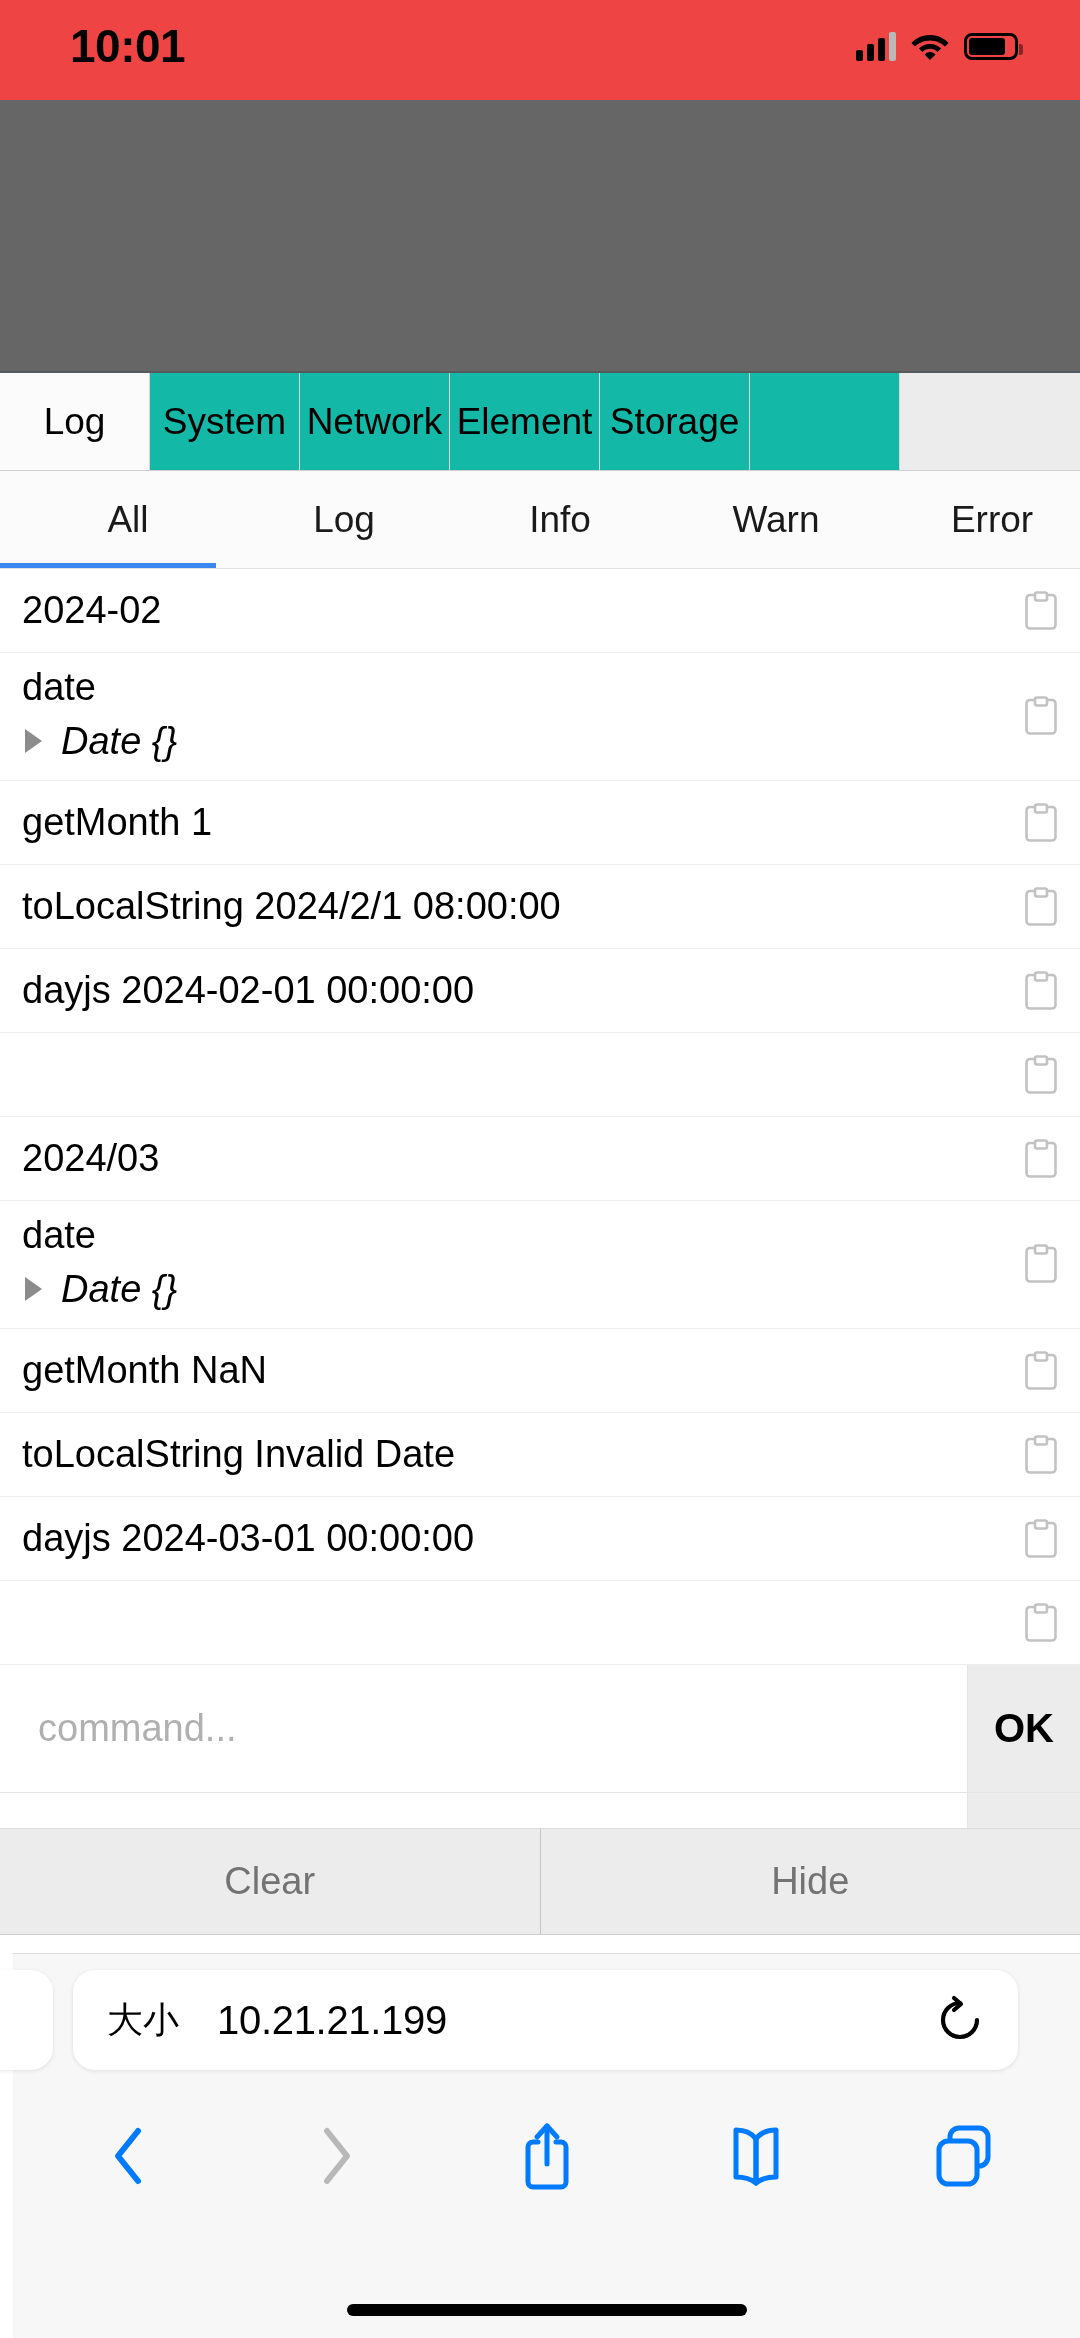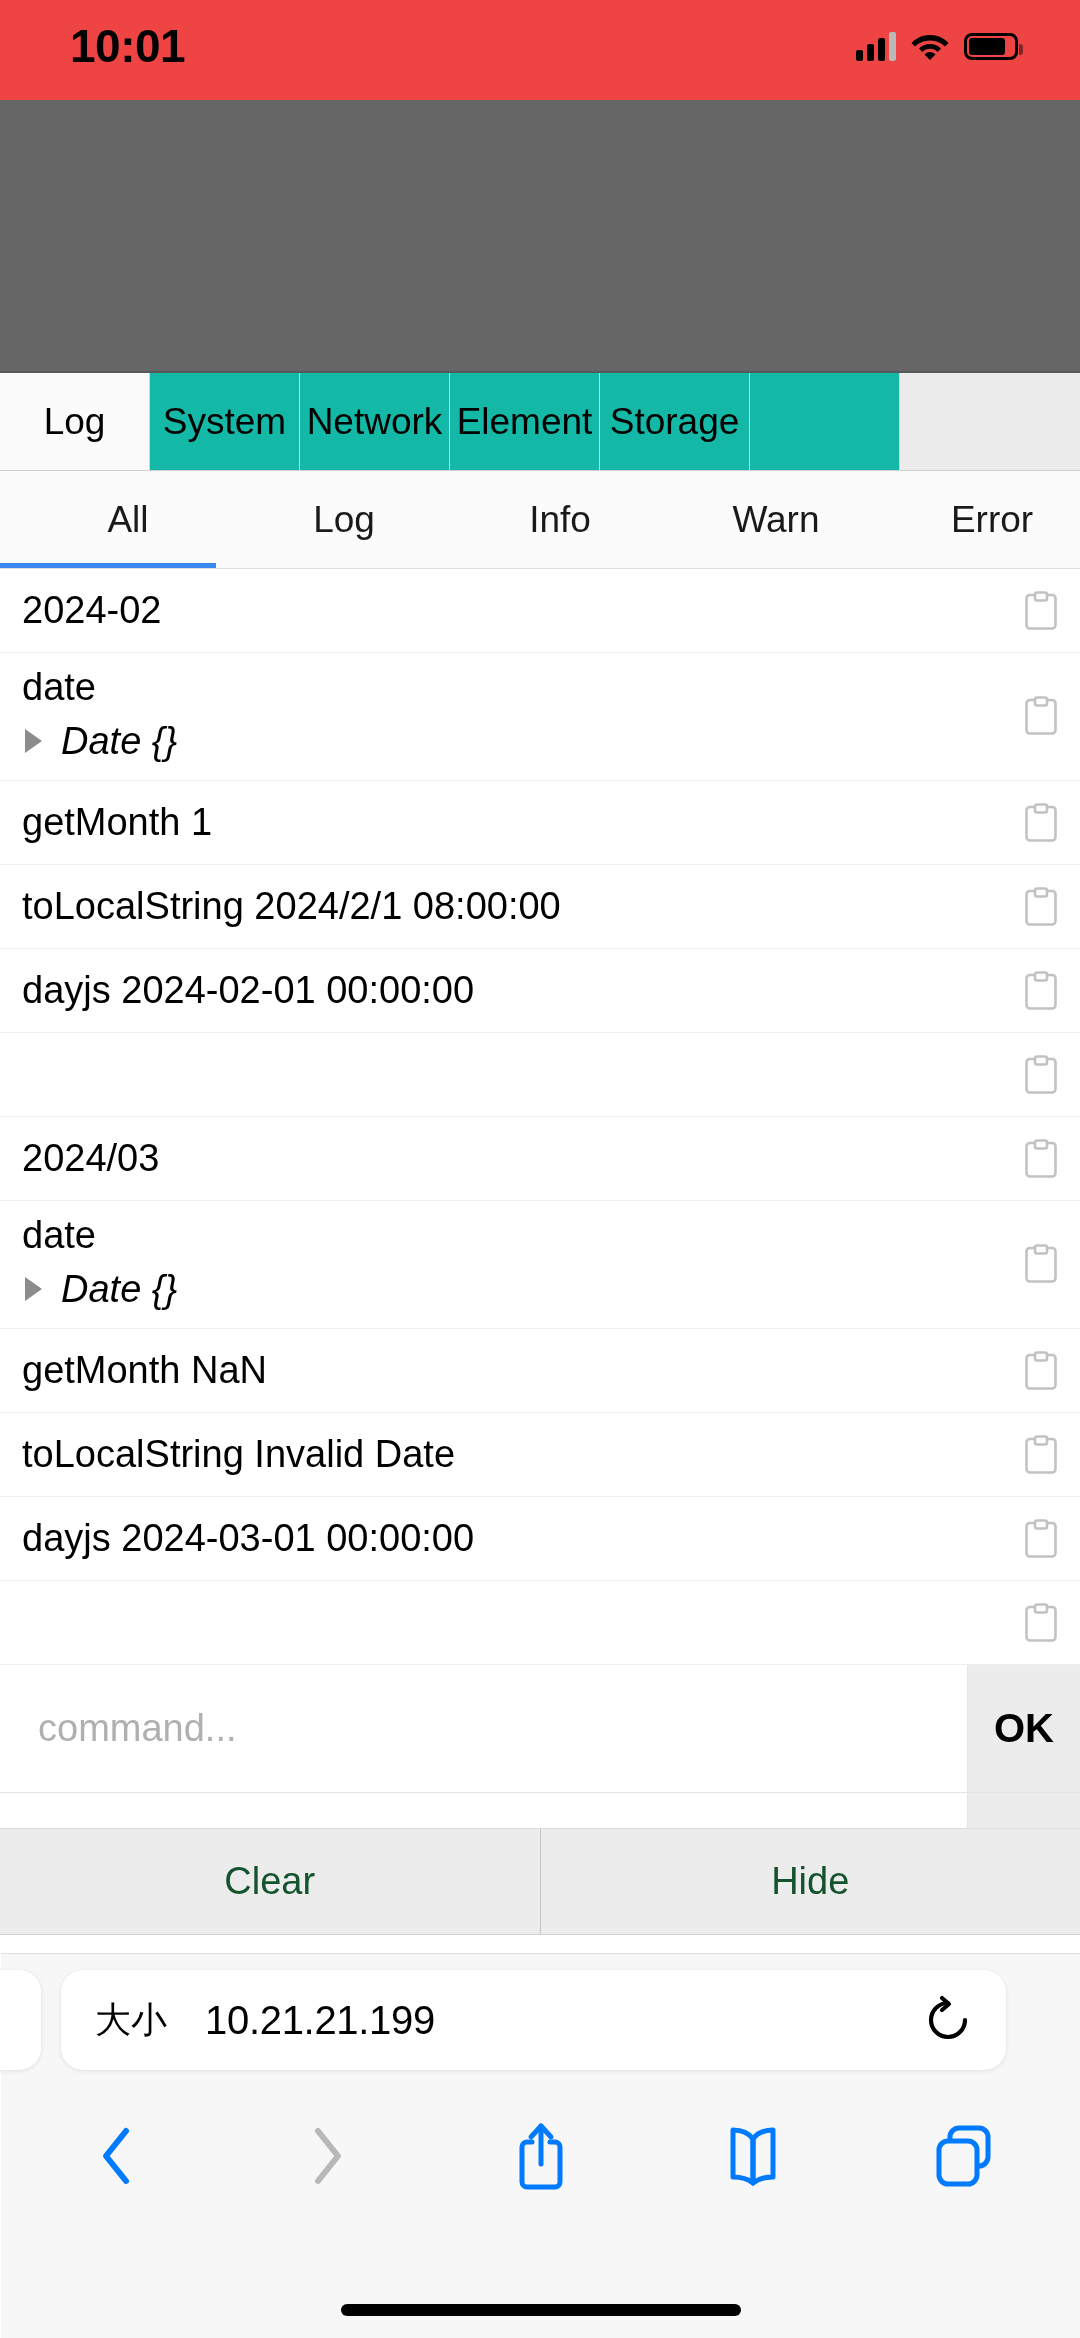--- a/index.html
+++ b/index.html
@@ -196,28 +196,28 @@
     height: 106px;
     background: #ececec;
     border-bottom: 1px solid #cfcfcf;
   }
   .vc-foot-btn {
     flex: 1;
     display: flex;
     align-items: center;
     justify-content: center;
     font-size: 38px;
-    color: #14532d;
+    color: #737373;
   }
   .vc-foot-btn + .vc-foot-btn { border-left: 1px solid #c4c4c4; }
 
   
   .safari {
     position: absolute;
-    left: 1px; right: 0; bottom: 0;
+    left: 13px; right: 0; bottom: 0;
     height: 385px;
     background: #f7f7f7;
     border-top: 1px solid #dedede;
   }
   .safari-urlrow {
     height: 122px;
     display: flex;
     align-items: center;
     padding-top: 10px;
     position: relative;

